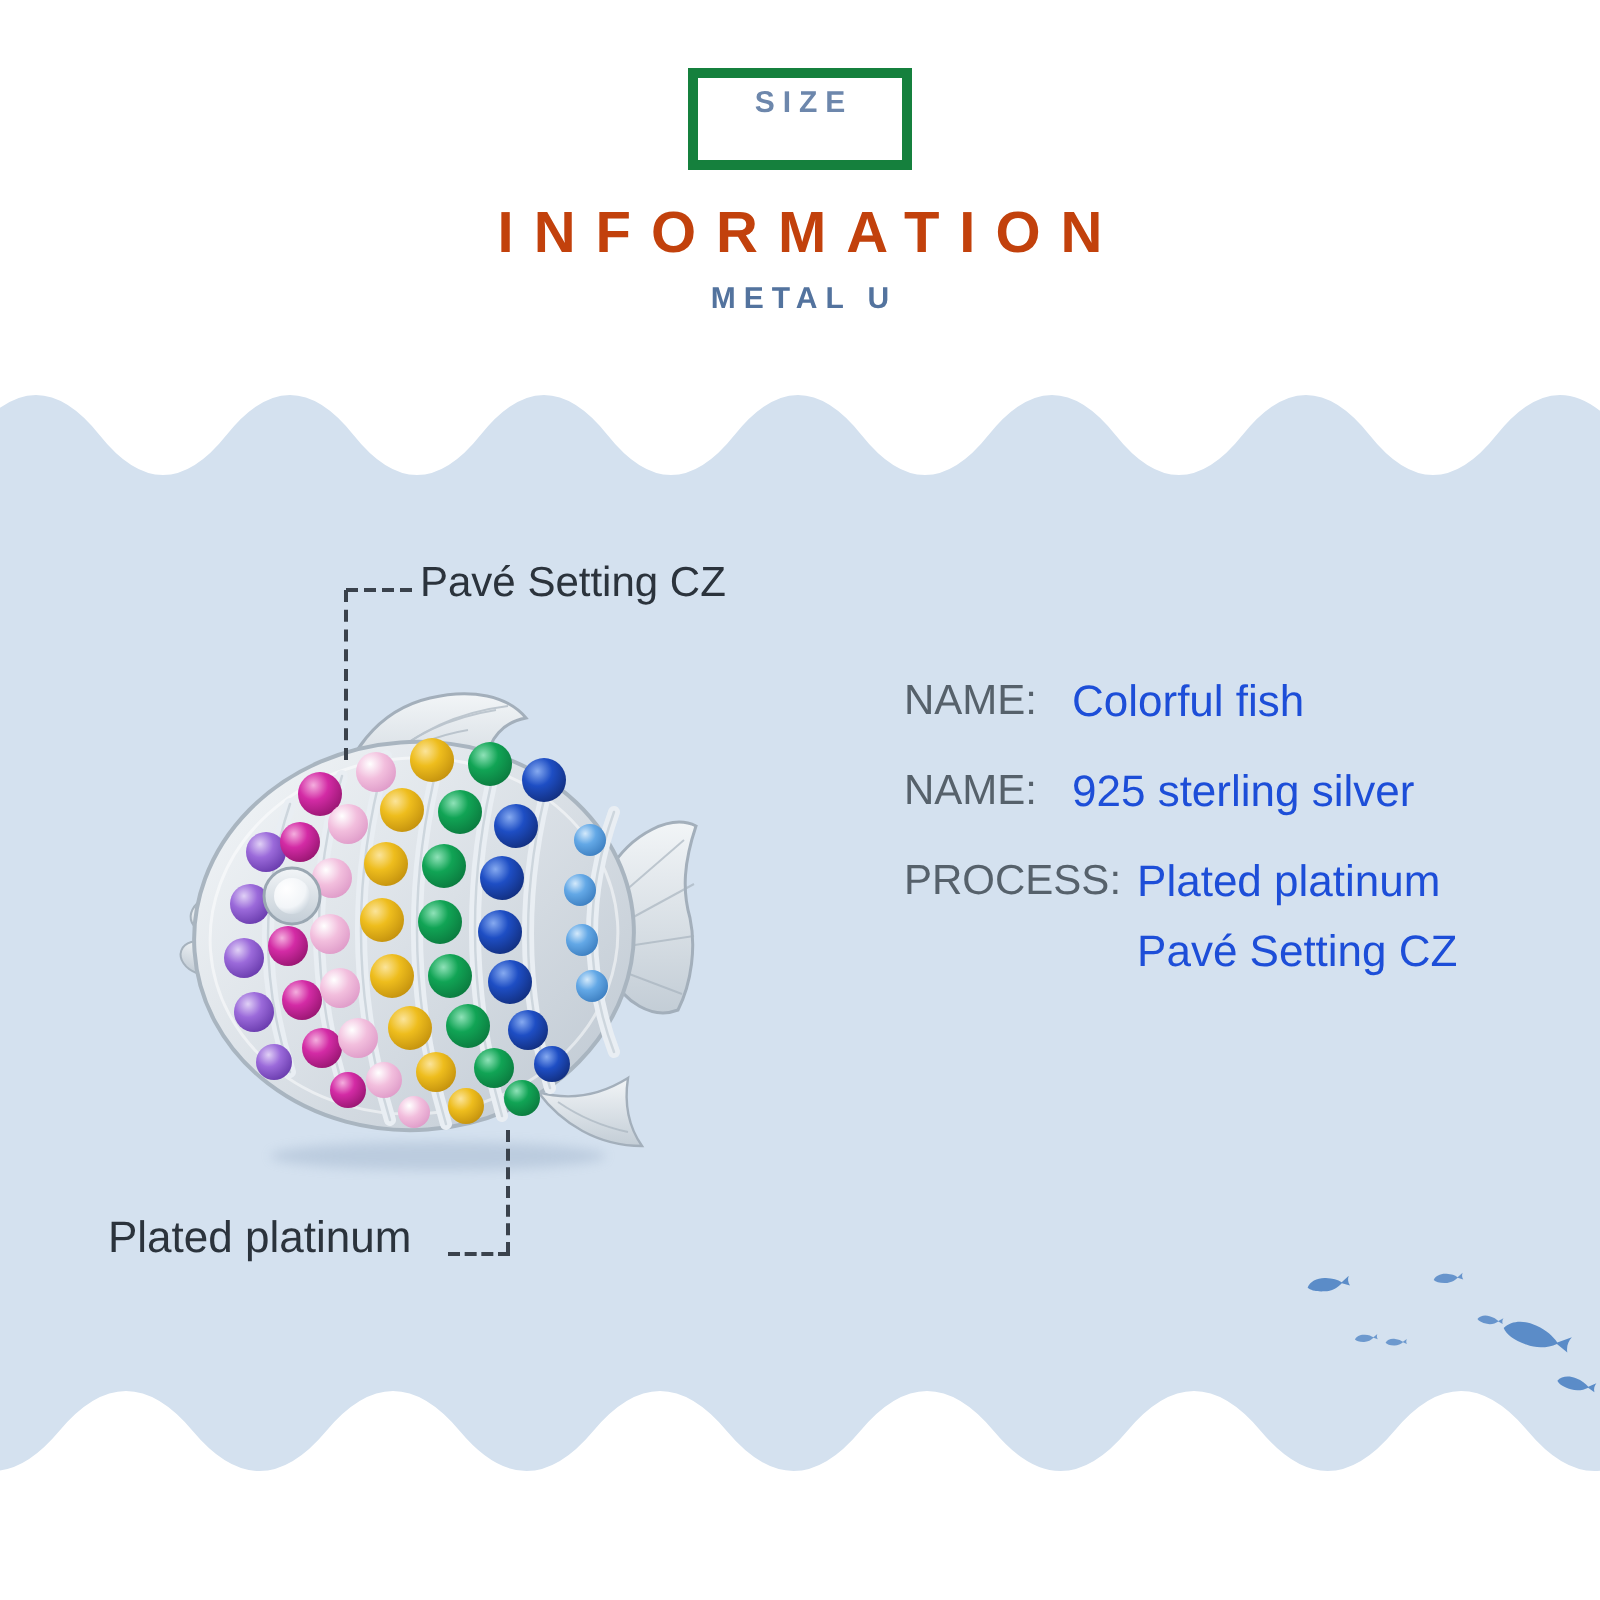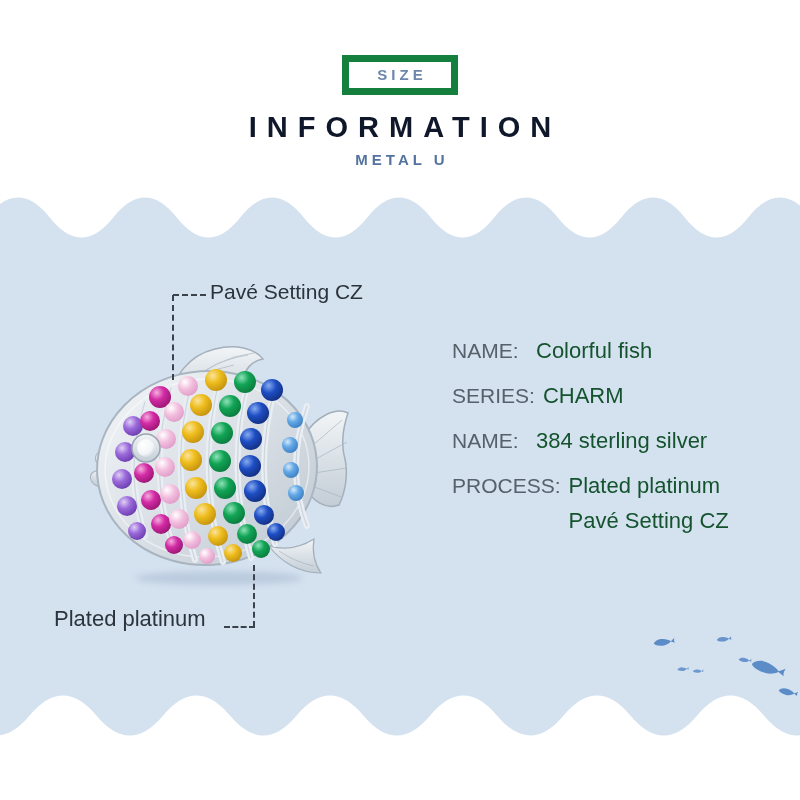--- a/index.html
+++ b/index.html
@@ -1,22 +1,22 @@
 <!DOCTYPE html>
 <html><head>
 <meta charset="utf-8">
 <style>
   html,body{margin:0;padding:0;background:#fff;}
   .page{position:relative;width:800px;height:800px;overflow:hidden;background:#fff;
         font-family:"Liberation Sans","DejaVu Sans",sans-serif;}
   
   .header{height:197px;background:#fff;display:flex;flex-direction:column;align-items:center;}
-  .badge{margin-top:55px;border:7px solid #15803d;color:#6d87ac;font-size:15px;font-weight:600;
-         letter-spacing:4px;text-indent:4px;padding:4px 24px 5px;}
-  .title{margin:16px 0 0;color:#0f172a;font-size:29px;font-weight:600;letter-spacing:10px;text-indent:10px;}
+  .badge{margin-top:34px;border:5px solid #15803d;color:#6d87ac;font-size:15px;font-weight:600;
+         letter-spacing:4px;text-indent:4px;padding:4px 24px 20px;}
+  .title{margin:16px 0 0;color:#c2410c;font-size:29px;font-weight:600;letter-spacing:10px;text-indent:10px;}
   .subtitle{margin-top:7px;color:#53739e;font-size:15px;font-weight:600;letter-spacing:4px;text-indent:4px;}
   
   .wave{height:41px;line-height:0;}
   .wave svg{display:block;}
   .wave-top{background:#fff;}
   .wave-bottom{background:#d4e1ef;}
   .footer{height:64px;background:#fff;}
   
   .main{position:relative;height:457px;background:#d4e1ef;}
   .callout{position:absolute;color:#2b333c;white-space:nowrap;}
@@ -28,21 +28,21 @@
   .pave-v{left:172px;top:57px;height:85px;}
   .plated-h{left:224px;top:388px;width:31px;}
   .plated-v{left:253px;top:327px;height:62px;}
   .charm{position:absolute;left:55px;top:102px;}
   .school{position:absolute;left:638px;top:392px;}
   
   .specs{position:absolute;left:452px;top:100px;}
   .spec-row{display:flex;align-items:flex-start;margin-bottom:20px;}
   .spec-label{min-width:84px;padding-right:8px;box-sizing:border-box;font-size:21px;line-height:25px;
               color:#56616b;white-space:nowrap;}
-  .spec-value{font-size:22px;line-height:25px;color:#14532d;font-weight:500;white-space:nowrap;}
+  .spec-value{font-size:22px;line-height:25px;color:#1d4ed8;font-weight:500;white-space:nowrap;}
   .line2{margin-top:10px;}
 </style>
 </head>
 <body>
 
 <div class="page">
 
   <section class="header">
     <div class="badge">SIZE</div>
     <h1 class="title">INFORMATION</h1>
@@ -240,26 +240,22 @@
     <div class="callout callout-plated">Plated platinum</div>
     <div class="dash-h plated-h"></div>
     <div class="dash-v plated-v"></div>
 
     <div class="specs">
       <div class="spec-row">
         <span class="spec-label">NAME:</span>
         <span class="spec-value">Colorful fish</span>
       </div>
       <div class="spec-row">
-        <span class="spec-label">SERIES:</span>
-        <span class="spec-value">CHARM</span>
-      </div>
-      <div class="spec-row">
         <span class="spec-label">NAME:</span>
-        <span class="spec-value">384 sterling silver</span>
+        <span class="spec-value">925 sterling silver</span>
       </div>
       <div class="spec-row">
         <span class="spec-label">PROCESS:</span>
         <span class="spec-value">
           <div>Plated platinum</div>
           <div class="line2">Pavé Setting CZ</div>
         </span>
       </div>
     </div>
 

